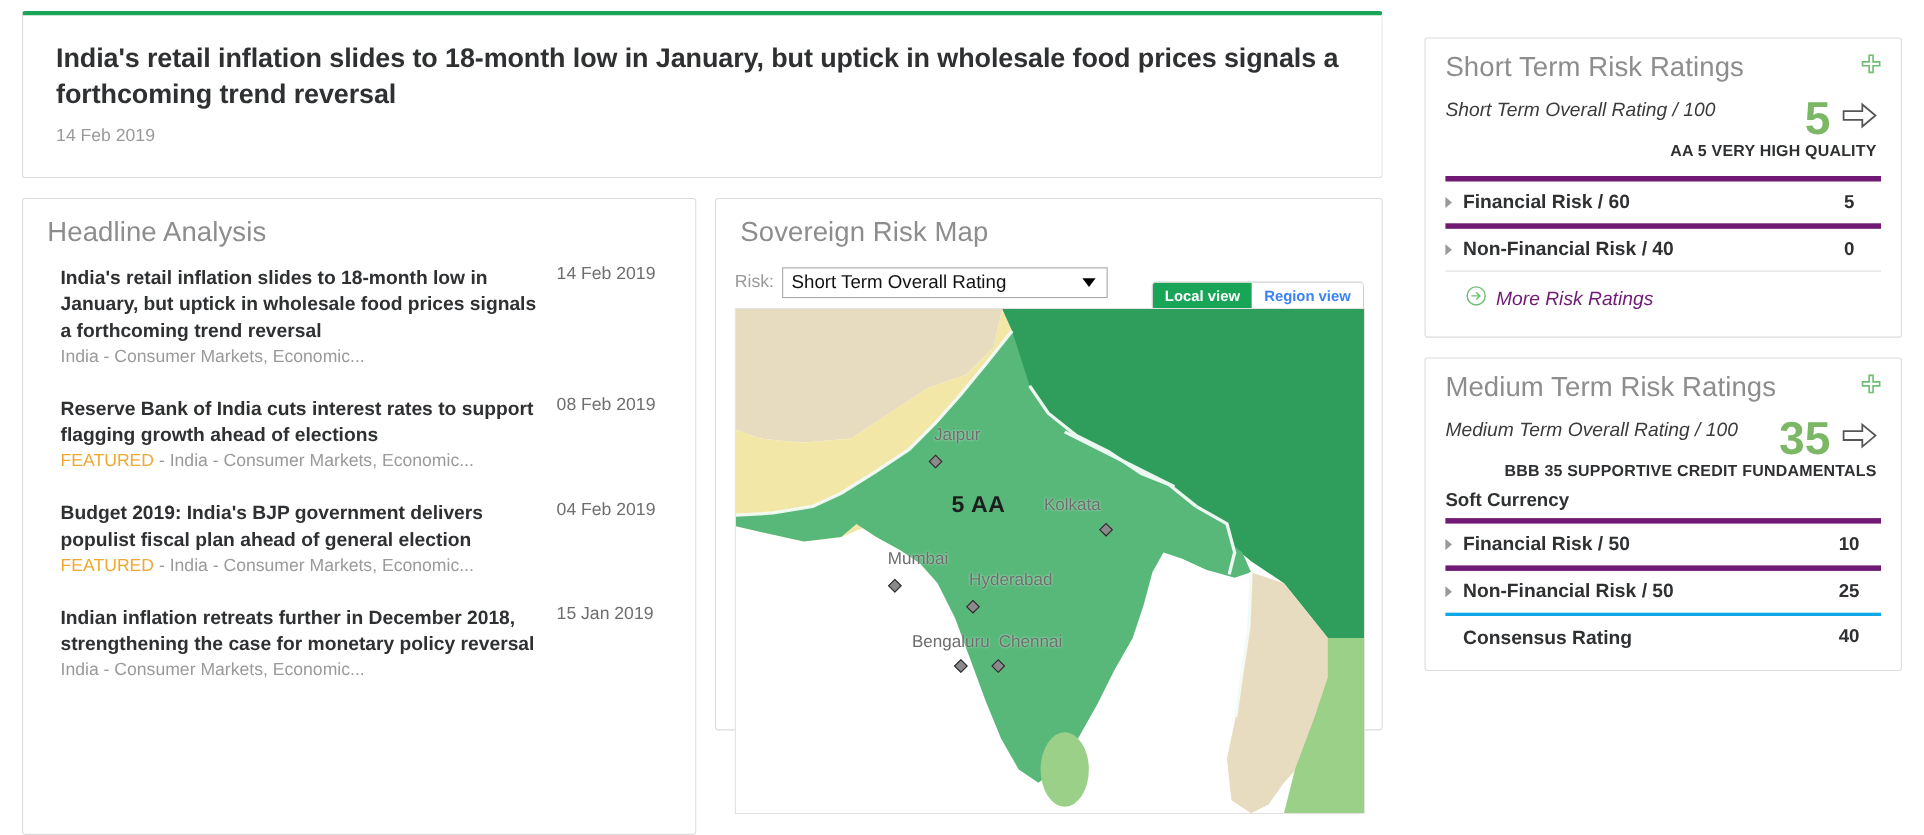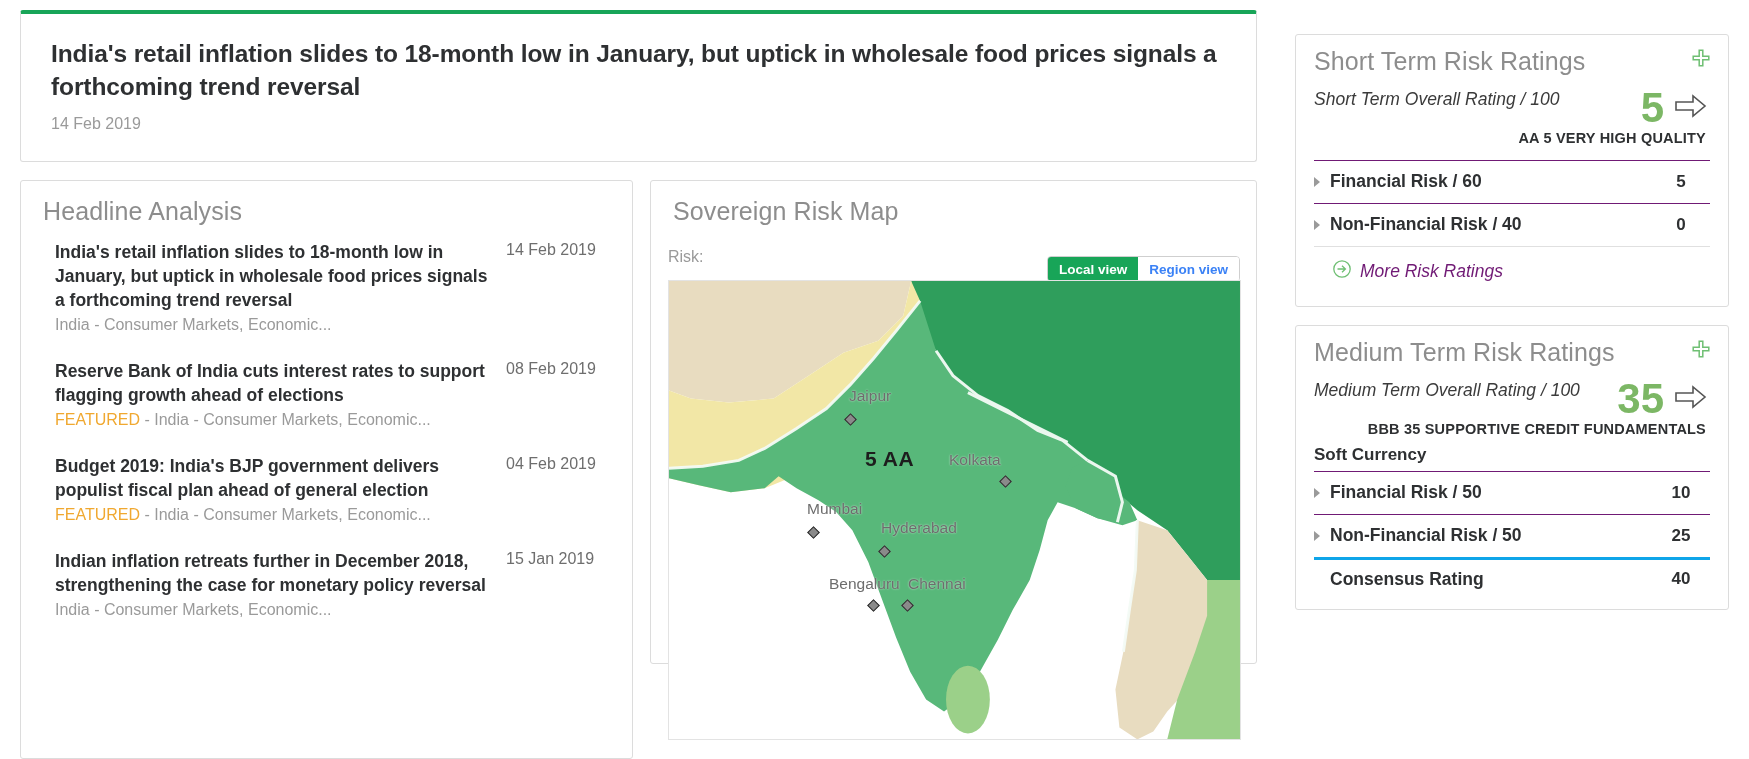--- a/index.html
+++ b/index.html
@@ -212,21 +212,21 @@
   }
   .currency-line {
     font-size: 17px;
     font-weight: 700;
     color: #2e3032;
     padding: 8px 18px 0 18px;
   }
 
   .risk-row {
     display: flex; align-items: center;
-    border-top: 1px solid #701a75;
+    border-top: 5px solid #701a75;
     margin: 0 18px;
     height: 43px;
   }
   .risk-row:first-of-type { }
   .tri {
     width: 0; height: 0;
     border-top: 5px solid transparent;
     border-bottom: 5px solid transparent;
     border-left: 6px solid #9a9a9a;
     margin-right: 10px;
@@ -321,20 +321,24 @@
       </div>
 
     </div>
   </div>
 
   <div class="card panel-map">
     <div class="panel-title">Sovereign Risk Map</div>
 
     <div class="map-toolbar">
       <span class="risk-label">Risk:</span>
+      <div class="risk-select">
+        <span>Short Term Overall Rating</span>
+        <span class="risk-caret"></span>
+      </div>
       <div class="view-toggle">
         <div class="vt-btn active">Local view</div>
         <div class="vt-btn">Region view</div>
       </div>
     </div>
 
     <div class="map-frame">
       <svg class="map-svg" viewBox="0 0 573 460" preserveAspectRatio="none">
 
         <rect x="0" y="0" width="573" height="460" fill="#ffffff"></rect>

